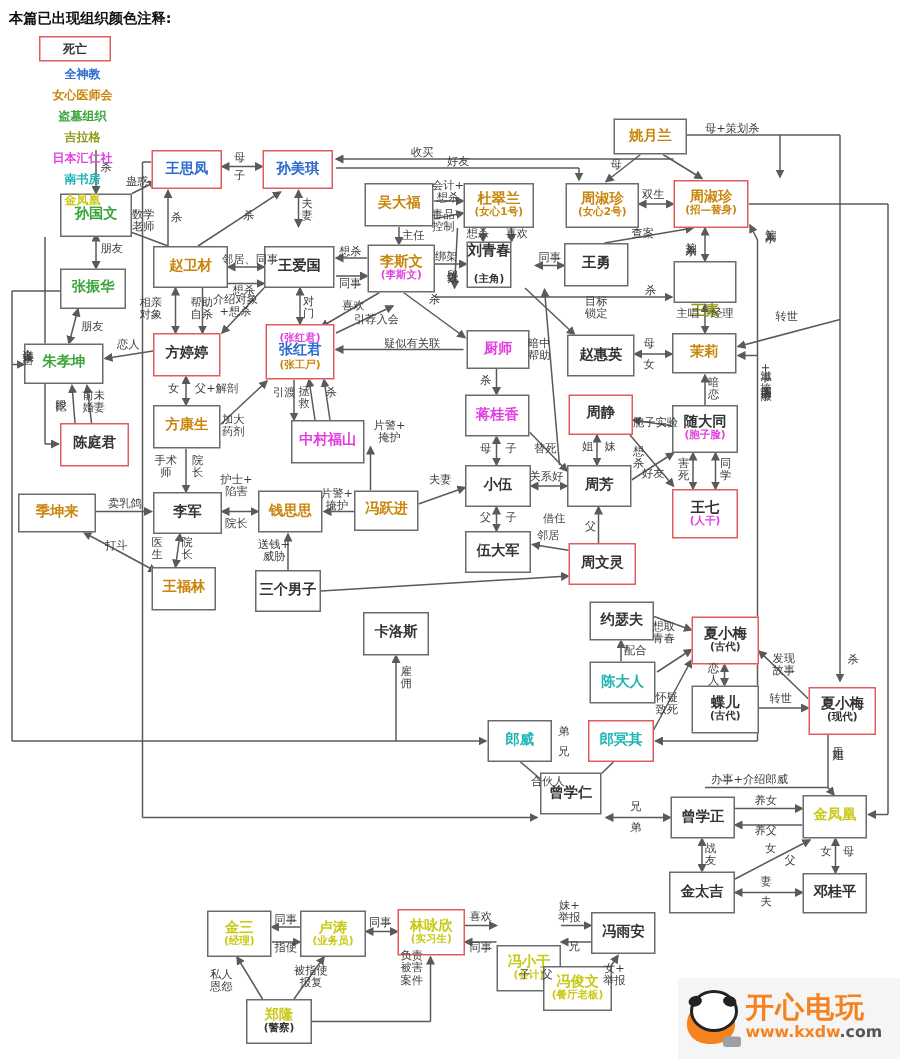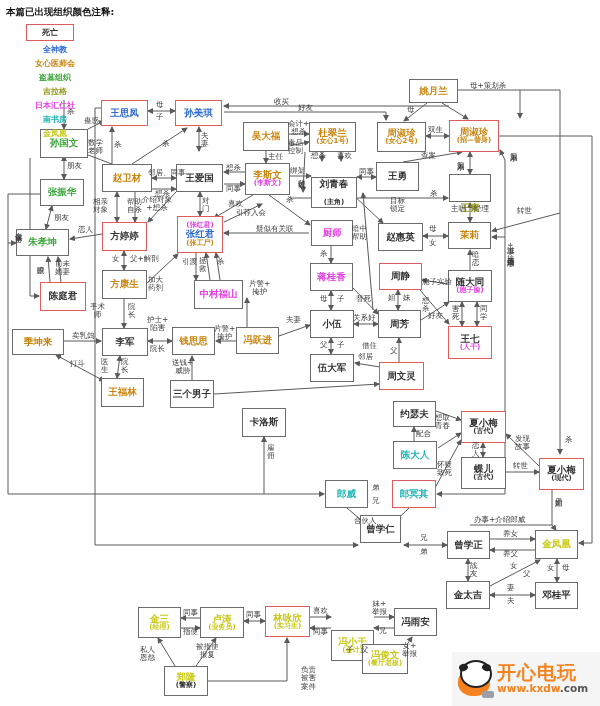--- a/index.html
+++ b/index.html
@@ -219,21 +219,21 @@
       <div class="node" style="left: 102px; top: 164px; width: 50px; height: 28px;">
         <div class="main" style="color: rgb(201, 133, 12);">赵卫材</div>
       </div>
       <div class="node" style="left: 176px; top: 164px; width: 47px; height: 28px;">
         <div class="main" style="color: rgb(51, 51, 51);">王爱国</div>
       </div>
       <div class="node" style="left: 245px; top: 163px; width: 45px; height: 32px;">
         <div class="main" style="color: rgb(201, 133, 12);">李斯文</div>
         <div class="small" style="color: rgb(226, 63, 226);">(李斯文)</div>
       </div>
-      <div class="node" style="left: 311px; top: 177px; width: 46px; height: 31px; gap: 10px;">
+      <div class="node" style="left: 311px; top: 161px; width: 30px; height: 31px; gap: 10px;">
         <div class="main" style="color: rgb(51, 51, 51);">刘青春</div>
         <div class="small" style="color: rgb(51, 51, 51);">(主角)</div>
       </div>
       <div class="node" style="left: 376px; top: 162px; width: 43px; height: 29px;">
         <div class="main" style="color: rgb(51, 51, 51);">王勇</div>
       </div>
       <div class="node" style="left: 449px; top: 174px; width: 42px; height: 28px;">
         <div class="main" style="color: rgb(149, 153, 28); margin-top: 40px;">王素</div>
       </div>
       <div class="node" style="left: 40px; top: 179px; width: 44px; height: 27px;">
@@ -403,21 +403,21 @@
       <div class="lbl" style="left: 54px; top: 214px;">朋友</div>
       <div class="lbl" style="left: 78px; top: 226px;">恋人</div>
       <div class="lbl v" style="left: 36px; top: 260px;">挖眼</div>
       <div class="lbl" style="left: 55px; top: 260px;">前未
 婚妻</div>
       <div class="lbl v" style="left: 14px; top: 226px;">合谋杀害</div>
       <div class="lbl" style="left: 72px; top: 332px;">卖乳鸽</div>
       <div class="lbl" style="left: 70px; top: 360px;">打斗</div>
       <div class="lbl" style="left: 112px; top: 255px;">女</div>
       <div class="lbl" style="left: 130px; top: 255px;">父+解剖</div>
-      <div class="lbl" style="left: 90px; top: 303px;">手术
+      <div class="lbl" style="left: 103px; top: 303px;">手术
 师</div>
       <div class="lbl" style="left: 128px; top: 303px;">院
 长</div>
       <div class="lbl" style="left: 147px; top: 316px;">护士+
 陷害</div>
       <div class="lbl" style="left: 150px; top: 345px;">院长</div>
       <div class="lbl" style="left: 101px; top: 358px;">医
 生</div>
       <div class="lbl" style="left: 121px; top: 358px;">院
 长</div>
@@ -524,21 +524,21 @@
       <div class="lbl" style="left: 246px; top: 611px;">同事</div>
       <div class="lbl" style="left: 313px; top: 607px;">喜欢</div>
       <div class="lbl" style="left: 313px; top: 628px;">同事</div>
       <div class="lbl" style="left: 372px; top: 600px;">妹+
 举报</div>
       <div class="lbl" style="left: 379px; top: 627px;">兄</div>
       <div class="lbl" style="left: 140px; top: 646px;">私人
 恩怨</div>
       <div class="lbl" style="left: 196px; top: 643px;">被指使
 报复</div>
-      <div class="lbl" style="left: 267px; top: 666px; margin-left: 34px;">负责
+      <div class="lbl" style="left: 267px; top: 633px;">负责
 被害
 案件</div>
       <div class="lbl" style="left: 346px; top: 646px;">子</div>
       <div class="lbl" style="left: 361px; top: 646px;">父</div>
       <div class="lbl" style="left: 402px; top: 642px;">女+
 举报</div>
       <div class="lbl" style="left: 93px; top: 198px;">相亲
 对象</div>
       <div class="lbl" style="left: 127px; top: 198px;">帮助
 自杀</div>

